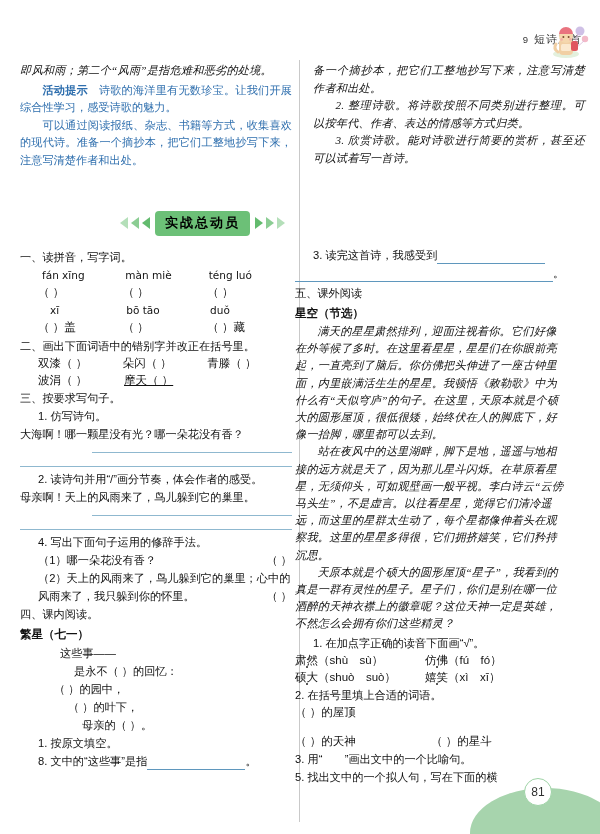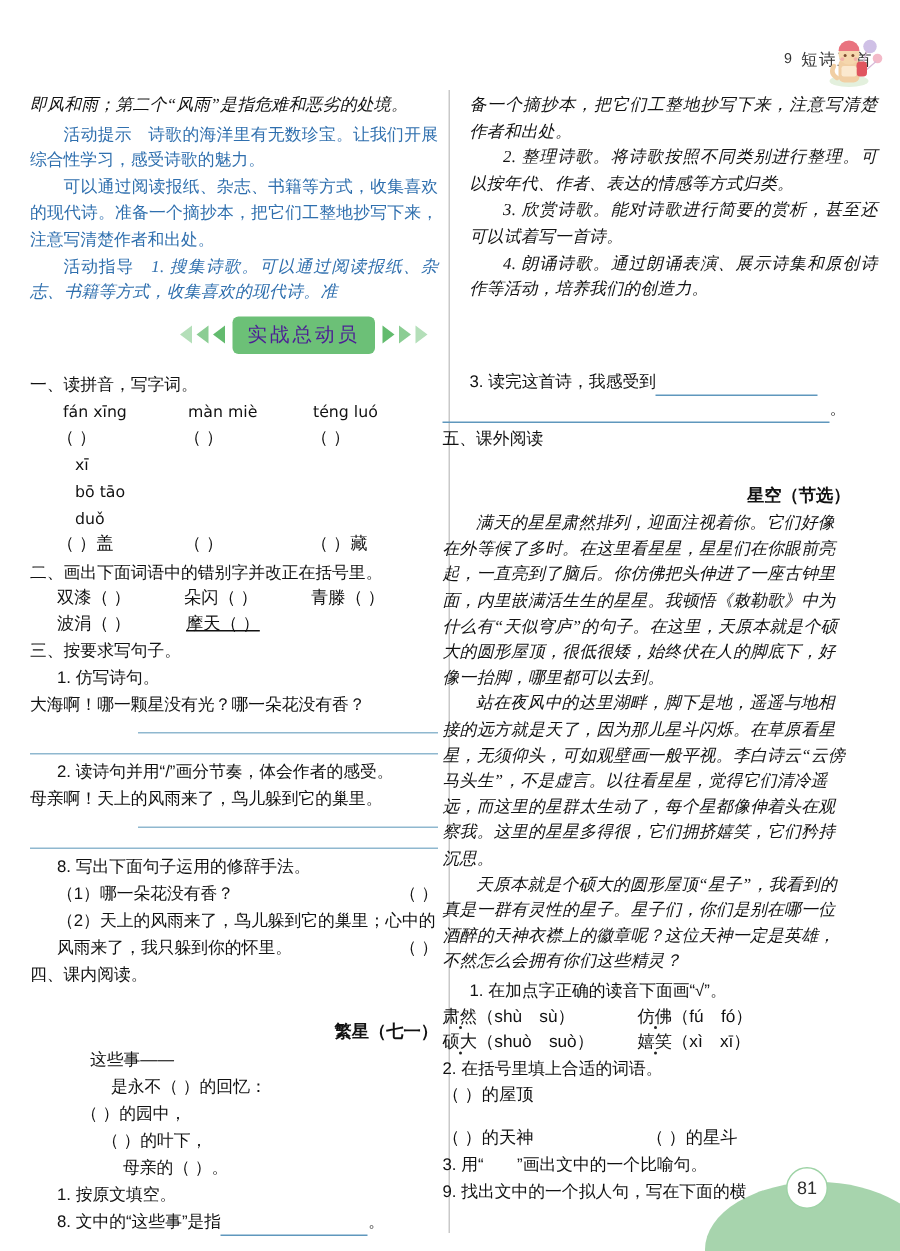--- a/index.html
+++ b/index.html
@@ -37,36 +37,36 @@
   .col-right{left:313px;}
   .divider{
     position:absolute;left:299px;top:60px;width:1px;height:762px;
     background:#c9c9c9;
   }
 
   p{margin:0;}
   .ind{text-indent:2em;}
   .blue{color:#2f6fae;}
   .body-txt{font-family:"Liberation Serif","DejaVu Serif",serif;font-style:italic;letter-spacing:.2px;}
-  .tip-label{font-weight:normal;}
+  .tip-label{font-weight:bold;}
 
   
   .banner{
     position:absolute;left:120px;top:210px;width:190px;height:26px;
     display:flex;align-items:center;gap:5px;
   }
   .tri{width:0;height:0;border-top:6px solid transparent;border-bottom:6px solid transparent;}
   .tri-l{border-right:8px solid #63bb6e;}
   .tri-l.t2{border-right-color:#8bcd93;}
   .tri-l.t3{border-right-color:#b4dfb9;}
   .tri-r{border-left:8px solid #63bb6e;}
   .tri-r.t2{border-left-color:#8bcd93;}
   .tri-r.t3{border-left-color:#b4dfb9;}
   .banner-pill{
-    background:#6cc077;color:#4c1d95;font-size:13px;font-weight:normal;
+    background:#6cc077;color:#000000;font-size:13px;font-weight:bold;
     padding:3px 10px 4px 10px;border-radius:4px;letter-spacing:2px;
     font-family:"Liberation Sans",sans-serif;white-space:nowrap;
   }
   .banner-tris{display:flex;gap:3px;align-items:center;}
 
   
   .ex{
     position:absolute;width:272px;font-size:11.2px;line-height:18px;
     font-family:"Liberation Sans",sans-serif;
   }
@@ -84,21 +84,21 @@
   }
   .ansline{
     border-bottom:1px solid #8fb8cf;height:0;margin:9px 0 0 0;
   }
   .ansline.full{width:272px;}
   .ansline.indent{width:200px;margin-left:72px;}
   .inlineline{
     display:inline-block;border-bottom:1px solid #5f97bd;
     vertical-align:bottom;
   }
-  .poem-title{text-align:right;font-weight:bold;font-size:11.5px;margin:20px 0 1px 0;}
+  .poem-title{text-align:left;font-weight:bold;font-size:11.5px;margin:2px 0 1px 0;}
   .dotted{position:relative;}
   .dotted::after{
     content:"";position:absolute;left:50%;bottom:-2px;
     width:2px;height:2px;border-radius:50%;background:#222;
     transform:translateX(-50%);
   }
 
   
   .pagenum-circle{
     position:absolute;right:48px;bottom:28px;
@@ -148,31 +148,26 @@
   <div class="col col-left">
     <p class="body-txt">即风和雨；第二个“风雨”是指危难和恶劣的处境。</p>
 
     <p class="ind blue" style="margin-top:2px;">
       <span class="tip-label">活动提示</span>
       <span style="margin-left:8px;">诗歌的海洋里有无数珍宝。让我们开展综合性学习，感受诗歌的魅力。</span>
     </p>
 
     <p class="ind blue">可以通过阅读报纸、杂志、书籍等方式，收集喜欢的现代诗。准备一个摘抄本，把它们工整地抄写下来，注意写清楚作者和出处。</p>
 
-    <p class="ind blue">
-      <span class="tip-label">活动指导</span>
-      <span style="margin-left:8px;" class="body-txt">1. 搜集诗歌。可以通过阅读报纸、杂志、书籍等方式，收集喜欢的现代诗。准</span>
-    </p>
   </div>
 
   <div class="col col-right">
     <p class="body-txt">备一个摘抄本，把它们工整地抄写下来，注意写清楚作者和出处。</p>
     <p class="ind body-txt">2. 整理诗歌。将诗歌按照不同类别进行整理。可以按年代、作者、表达的情感等方式归类。</p>
     <p class="ind body-txt">3. 欣赏诗歌。能对诗歌进行简要的赏析，甚至还可以试着写一首诗。</p>
-    <p class="ind body-txt">4. 朗诵诗歌。通过朗诵表演、展示诗集和原创诗作等活动，培养我们的创造力。</p>
   </div>
 
   <div class="banner">
     <div class="banner-tris">
       <span class="tri tri-l t3"></span>
       <span class="tri tri-l t2"></span>
       <span class="tri tri-l"></span>
     </div>
     <span class="banner-pill">实战总动员</span>
     <div class="banner-tris">
@@ -190,21 +185,21 @@
       <span style="width:86px;">fán xīng</span>
       <span style="width:86px;">màn miè</span>
       <span style="width:86px;">téng luó</span>
     </p>
     <p class="paren-row">
       <span style="width:86px;">（        ）</span>
       <span style="width:86px;">（        ）</span>
       <span style="width:86px;">（        ）</span>
     </p>
 
-    <p class="pinyin-row" style="padding-left:30px;flex-direction:column;">
+    <p class="pinyin-row" style="padding-left:30px;">
       <span style="width:80px;">xī</span>
       <span style="width:88px;">bō tāo</span>
       <span style="width:86px;">duǒ</span>
     </p>
     <p class="paren-row">
       <span style="width:86px;">（    ）盖</span>
       <span style="width:86px;">（        ）</span>
       <span style="width:86px;">（    ）藏</span>
     </p>
 
@@ -223,21 +218,21 @@
     <p class="q-ind">1. 仿写诗句。</p>
     <p class="q">大海啊！哪一颗星没有光？哪一朵花没有香？</p>
     <div class="ansline indent"></div>
     <div class="ansline full" style="margin-top:13px;"></div>
 
     <p class="q-ind" style="margin-top:3px;">2. 读诗句并用“/”画分节奏，体会作者的感受。</p>
     <p class="q">母亲啊！天上的风雨来了，鸟儿躲到它的巢里。</p>
     <div class="ansline indent"></div>
     <div class="ansline full" style="margin-top:13px;"></div>
 
-    <p class="q-ind" style="margin-top:3px;">8. 写出下面句子运用的修辞手法。</p>
+    <p class="q-ind" style="margin-top:3px;">4. 写出下面句子运用的修辞手法。</p>
     <p class="q-ind">
       <span>（1）哪一朵花没有香？</span>
       <span style="float:right;">（         ）</span>
     </p>
     <p class="q-ind" style="padding-left:18px;text-indent:0;">（2）天上的风雨来了，鸟儿躲到它的巢里；心中的风雨来了，我只躲到你的怀里。</p>
     <p class="q" style="text-align:right;margin-top:-18px;">（         ）</p>
 
     <p class="q">四、课内阅读。</p>
     <p class="poem-title">繁星（七一）</p>
     <p class="q" style="padding-left:40px;">这些事——</p>
@@ -285,21 +280,21 @@
 
     <p class="q">2. 在括号里填上合适的词语。</p>
     <p class="paren-row" style="padding-left:0;">
       <span style="width:136px;">（          ）的屋顶</span>
     </p>
     <p class="paren-row" style="padding-left:0;margin-top:12px;">
       <span style="width:136px;">（          ）的天神</span>
       <span style="width:136px;">（          ）的星斗</span>
     </p>
     <p class="q">3. 用“　　”画出文中的一个比喻句。</p>
-    <p class="q">9. 找出文中的一个拟人句，写在下面的横</p>
+    <p class="q">5. 找出文中的一个拟人句，写在下面的横</p>
   </div>
 
   <div class="swirl-wrap">
     <div class="swirl"></div>
   </div>
   <div class="pagenum-circle">81</div>
 
 </div>
 
 </body></html>

